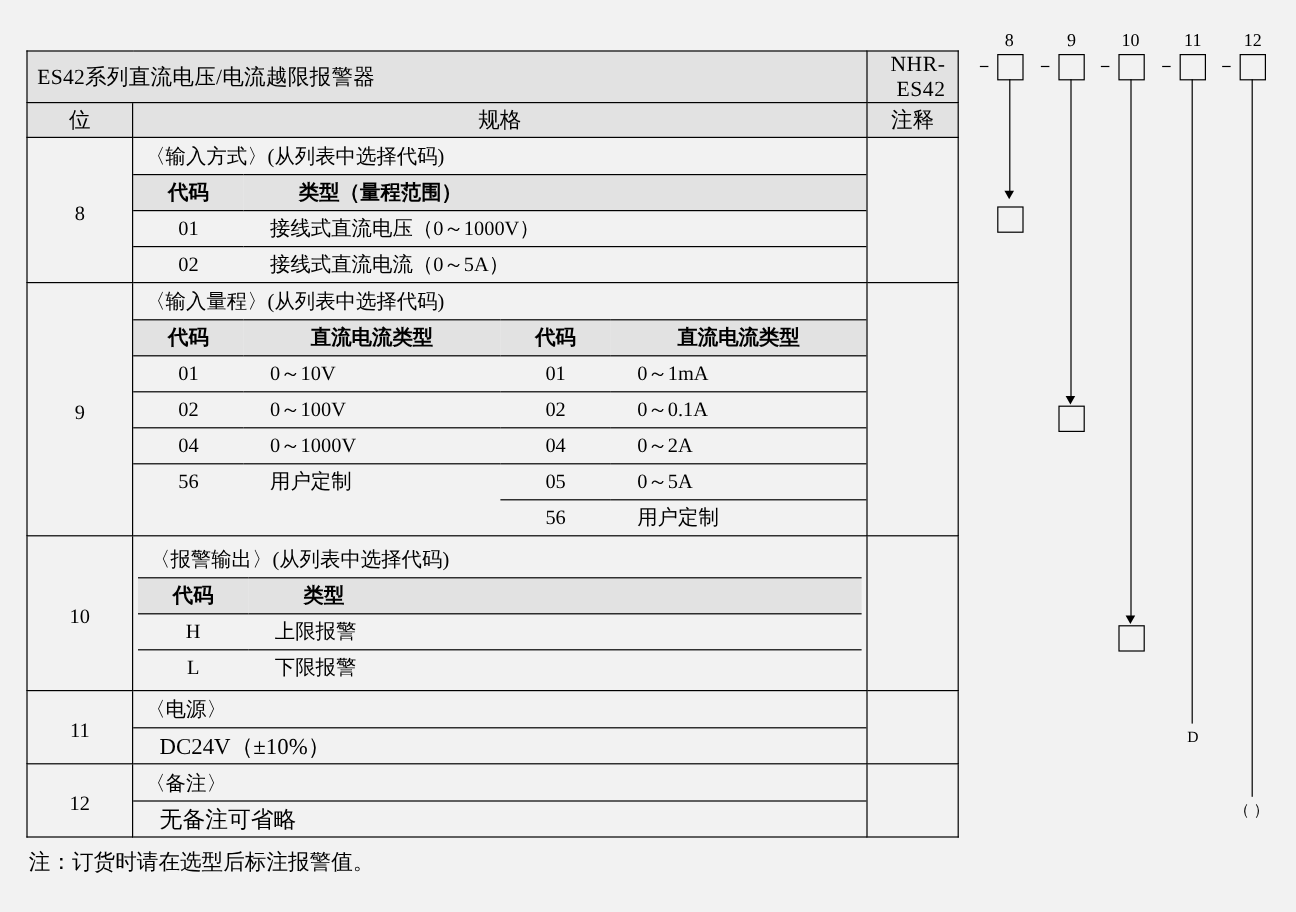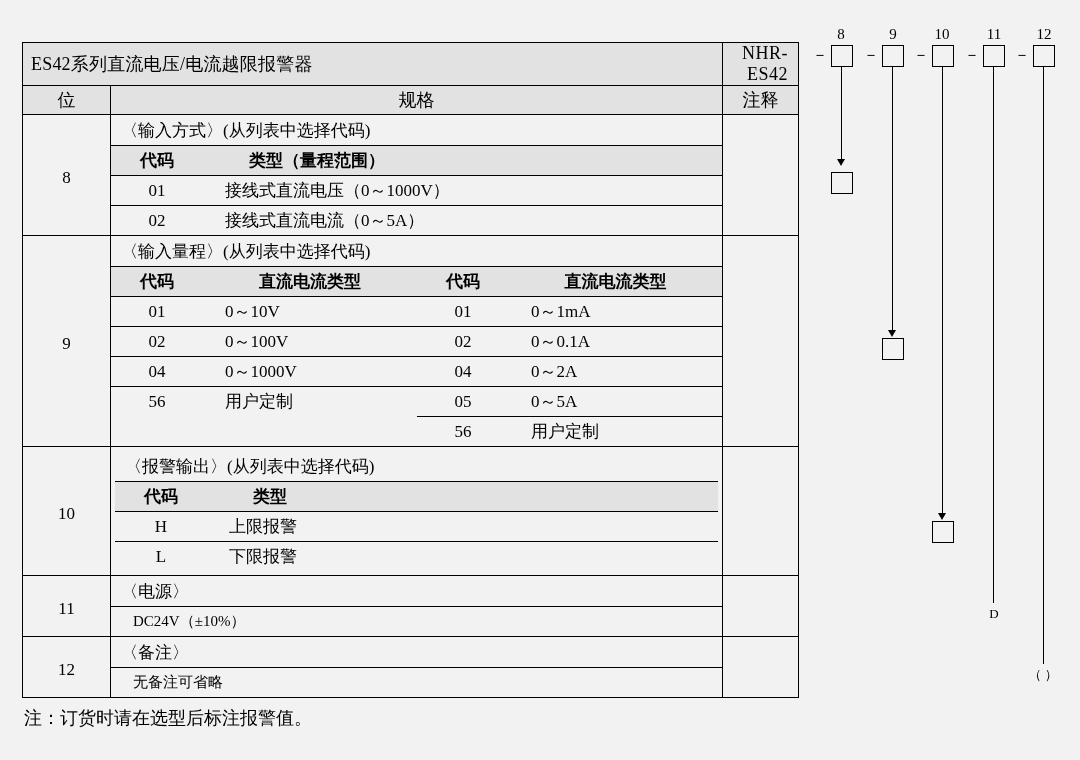--- a/index.html
+++ b/index.html
@@ -116,21 +116,21 @@
   td.desc-col {
     padding-left: 22px !important;
   }
   td.vline {
     border-left: 1px solid #000;
   }
 
   .plain-row {
     padding-left: 22px !important;
     height: 30px;
-    font-size: 15px;
+    font-size: 19px;
   }
 
   
   #diagram {
     position: absolute;
     left: 800px;
     top: 0;
     width: 280px;
     height: 700px;
   }

